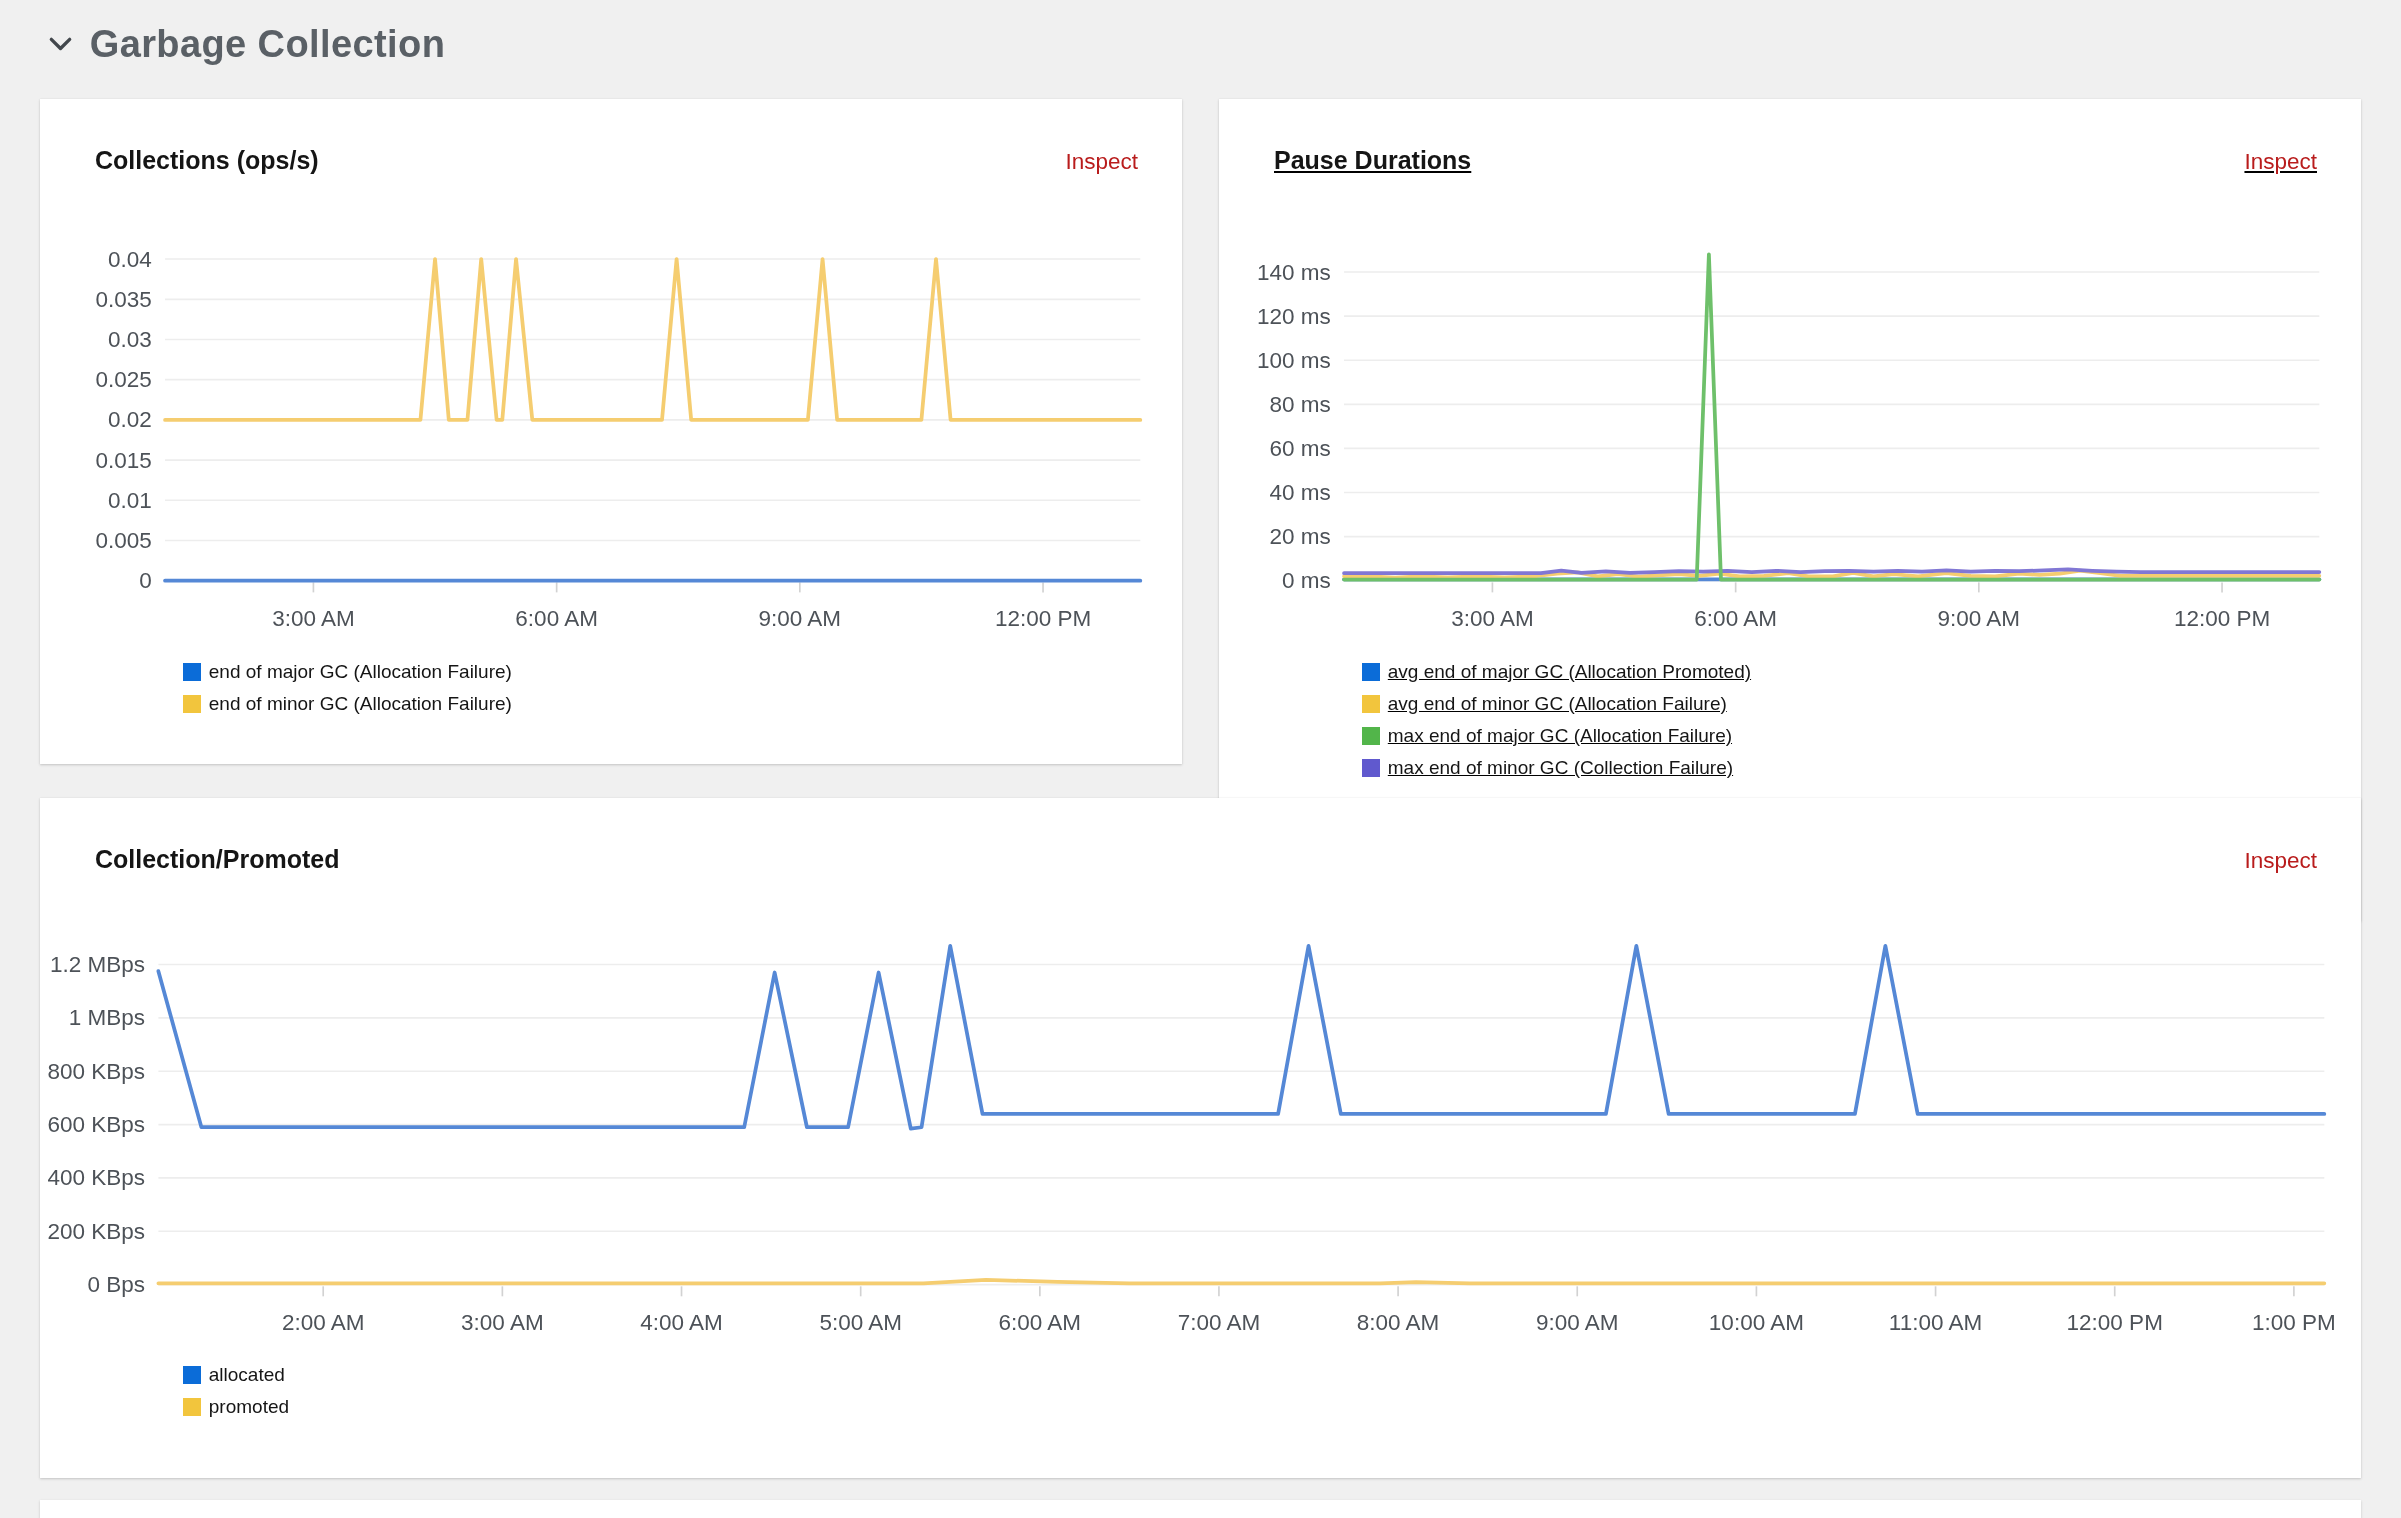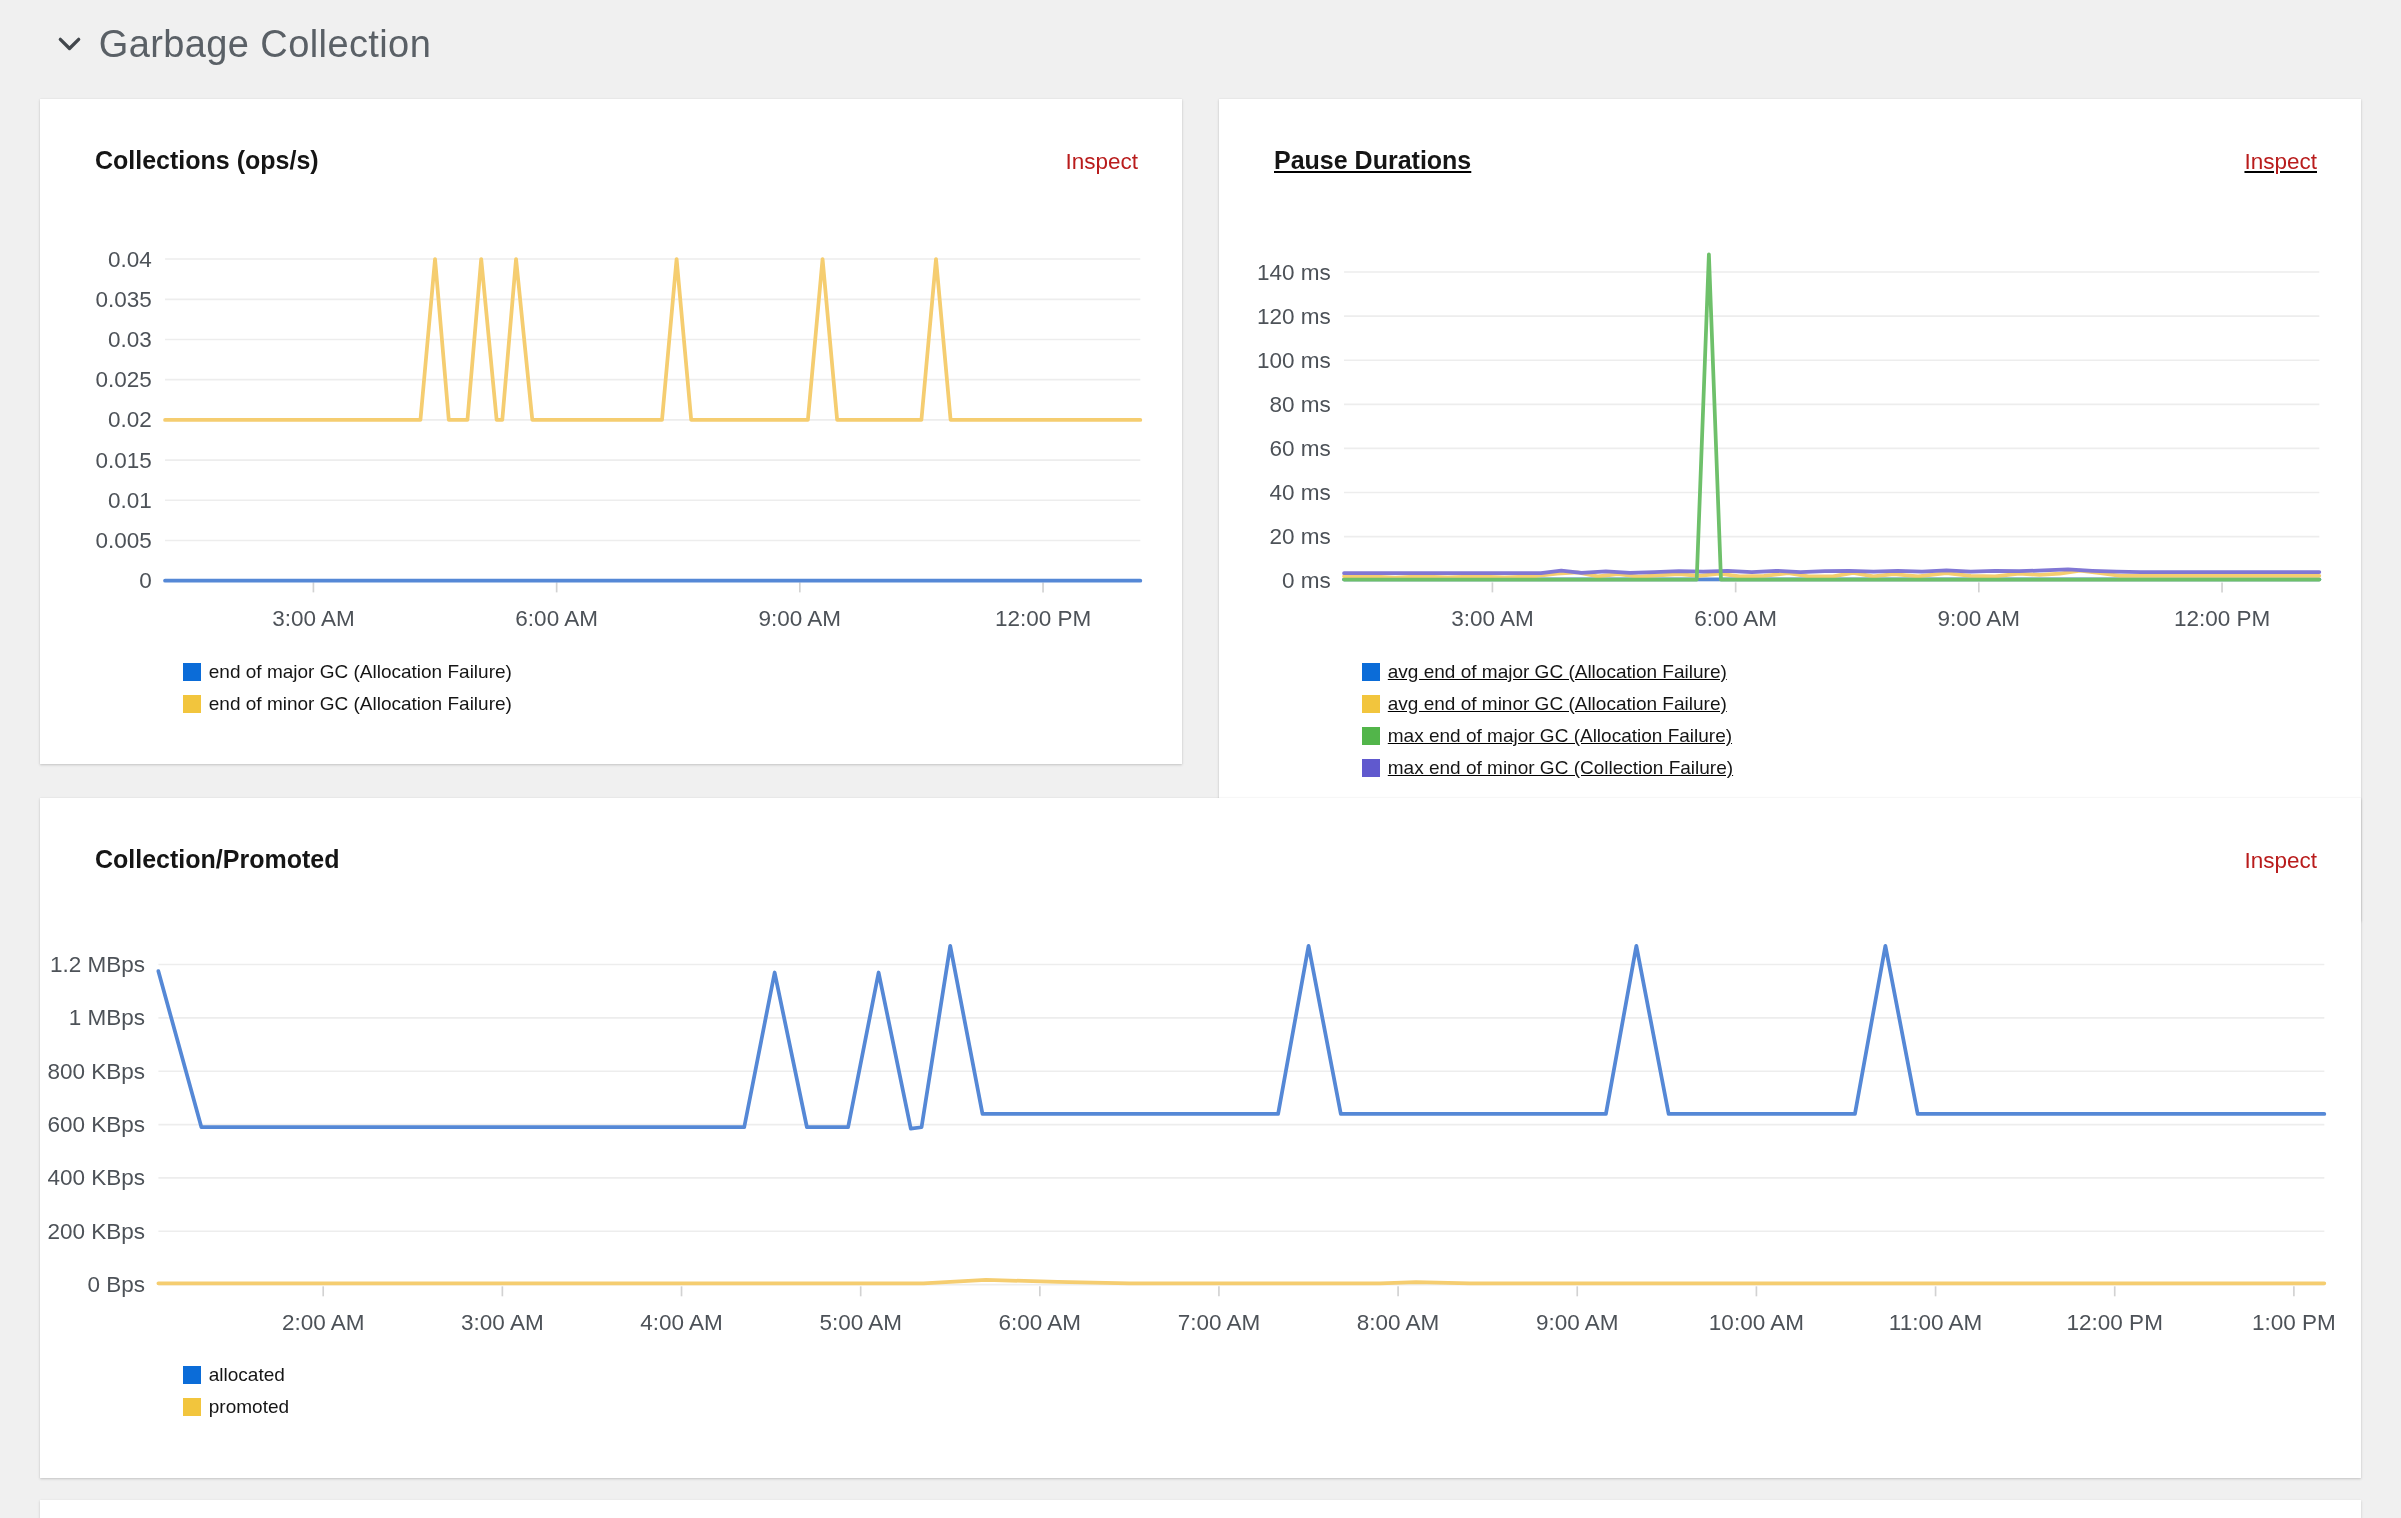--- a/index.html
+++ b/index.html
@@ -3,22 +3,22 @@
 <meta charset="utf-8">
 <style>
   html,body{margin:0;padding:0;}
   body{
     width:2401px;height:1518px;position:relative;overflow:hidden;
     background:#f0f0f0;
     font-family:"Liberation Sans",sans-serif;
     -webkit-font-smoothing:antialiased;
   }
   .section-header{
-    position:absolute;left:57px;top:23px;
-    display:flex;align-items:center;gap:16.7px;
+    position:absolute;left:48px;top:23px;
+    display:flex;align-items:center;gap:16.7px;font-weight:bold;
   }
   .toggle{background:none;border:none;padding:0;margin:0;cursor:pointer;display:flex;align-items:center;}
   .section-title{font-size:38px;color:#5a6066;letter-spacing:0.4px;}
   .panel{
     position:absolute;background:#ffffff;
     box-shadow:0 0.8px 2.5px rgba(3,3,3,0.18), 0 0 0.8px rgba(3,3,3,0.12);
   }
   #panel-collections{left:40px;top:99px;width:1142px;height:665px;}
   #panel-pause{left:1219px;top:99px;width:1142px;height:822px;text-decoration:underline;}
   #panel-allocated{left:40px;top:798px;width:2321px;height:680px;}
@@ -129,21 +129,21 @@
       <line x1="1203.3" y1="432" x2="1203.3" y2="444" stroke="#d2d2d2" stroke-width="2"></line>
       <text x="1203.3" y="484" text-anchor="middle" fill="#4d5258" font-size="27">12:00 PM</text>
       <polyline points="150.0,428.4 1320.0,428.4" fill="none" stroke="#5588d6" stroke-width="4.5" stroke-linejoin="round" stroke-linecap="round"></polyline>
       <polyline points="150.0,424.7 182.1,424.7 211.3,426.3 240.4,424.7 274.5,426.0 308.5,424.7 342.6,426.0 376.6,424.7 405.8,421.5 430.1,419.9 454.4,424.7 478.7,422.1 503.0,425.2 527.4,423.7 551.7,422.1 576.0,424.2 600.3,421.5 624.6,424.7 653.8,424.2 683.0,421.0 707.3,424.7 736.5,424.7 760.8,420.5 785.1,424.7 809.4,422.1 838.6,424.7 872.6,421.0 901.8,424.2 931.0,424.7 960.1,421.5 984.5,423.1 1008.8,421.5 1033.1,417.8 1057.4,421.0 1081.7,424.2 1110.9,424.2 1320.0,424.2" fill="none" stroke="#f5cd70" stroke-width="4.5" stroke-linejoin="round" stroke-linecap="round"></polyline>
       <polyline points="150.0,421.0 386.3,421.0 410.6,417.8 435.0,420.7 464.1,418.9 493.3,420.7 522.5,419.7 551.7,418.6 580.8,419.2 610.0,418.1 639.2,419.7 668.4,418.1 697.6,419.7 726.7,418.6 755.9,418.1 785.1,419.2 814.3,418.1 843.4,419.2 872.6,417.6 901.8,419.2 931.0,418.1 960.1,418.6 989.3,417.6 1018.5,416.5 1047.7,418.1 1076.9,419.2 1106.0,419.7 1320.0,419.7" fill="none" stroke="#8177d4" stroke-width="4.5" stroke-linejoin="round" stroke-linecap="round"></polyline>
       <polyline points="150.0,428.7 573.1,428.7 587.7,38.5 602.2,428.7 1320.0,428.7" fill="none" stroke="#6ec06a" stroke-width="4.5" stroke-linejoin="round" stroke-linecap="round"></polyline>
     </svg>
   <div class="legend" id="legend-1">
       <div class="legend-item">
         <span class="swatch" style="background: rgb(11, 108, 216);"></span>
-        <span class="legend-label">avg end of major GC (Allocation Failure)</span>
+        <span class="legend-label">avg end of major GC (Allocation Promoted)</span>
       </div>
       <div class="legend-item">
         <span class="swatch" style="background: rgb(242, 197, 61);"></span>
         <span class="legend-label">avg end of minor GC (Allocation Failure)</span>
       </div>
       <div class="legend-item">
         <span class="swatch" style="background: rgb(82, 181, 74);"></span>
         <span class="legend-label">max end of major GC (Allocation Failure)</span>
       </div>
       <div class="legend-item">

